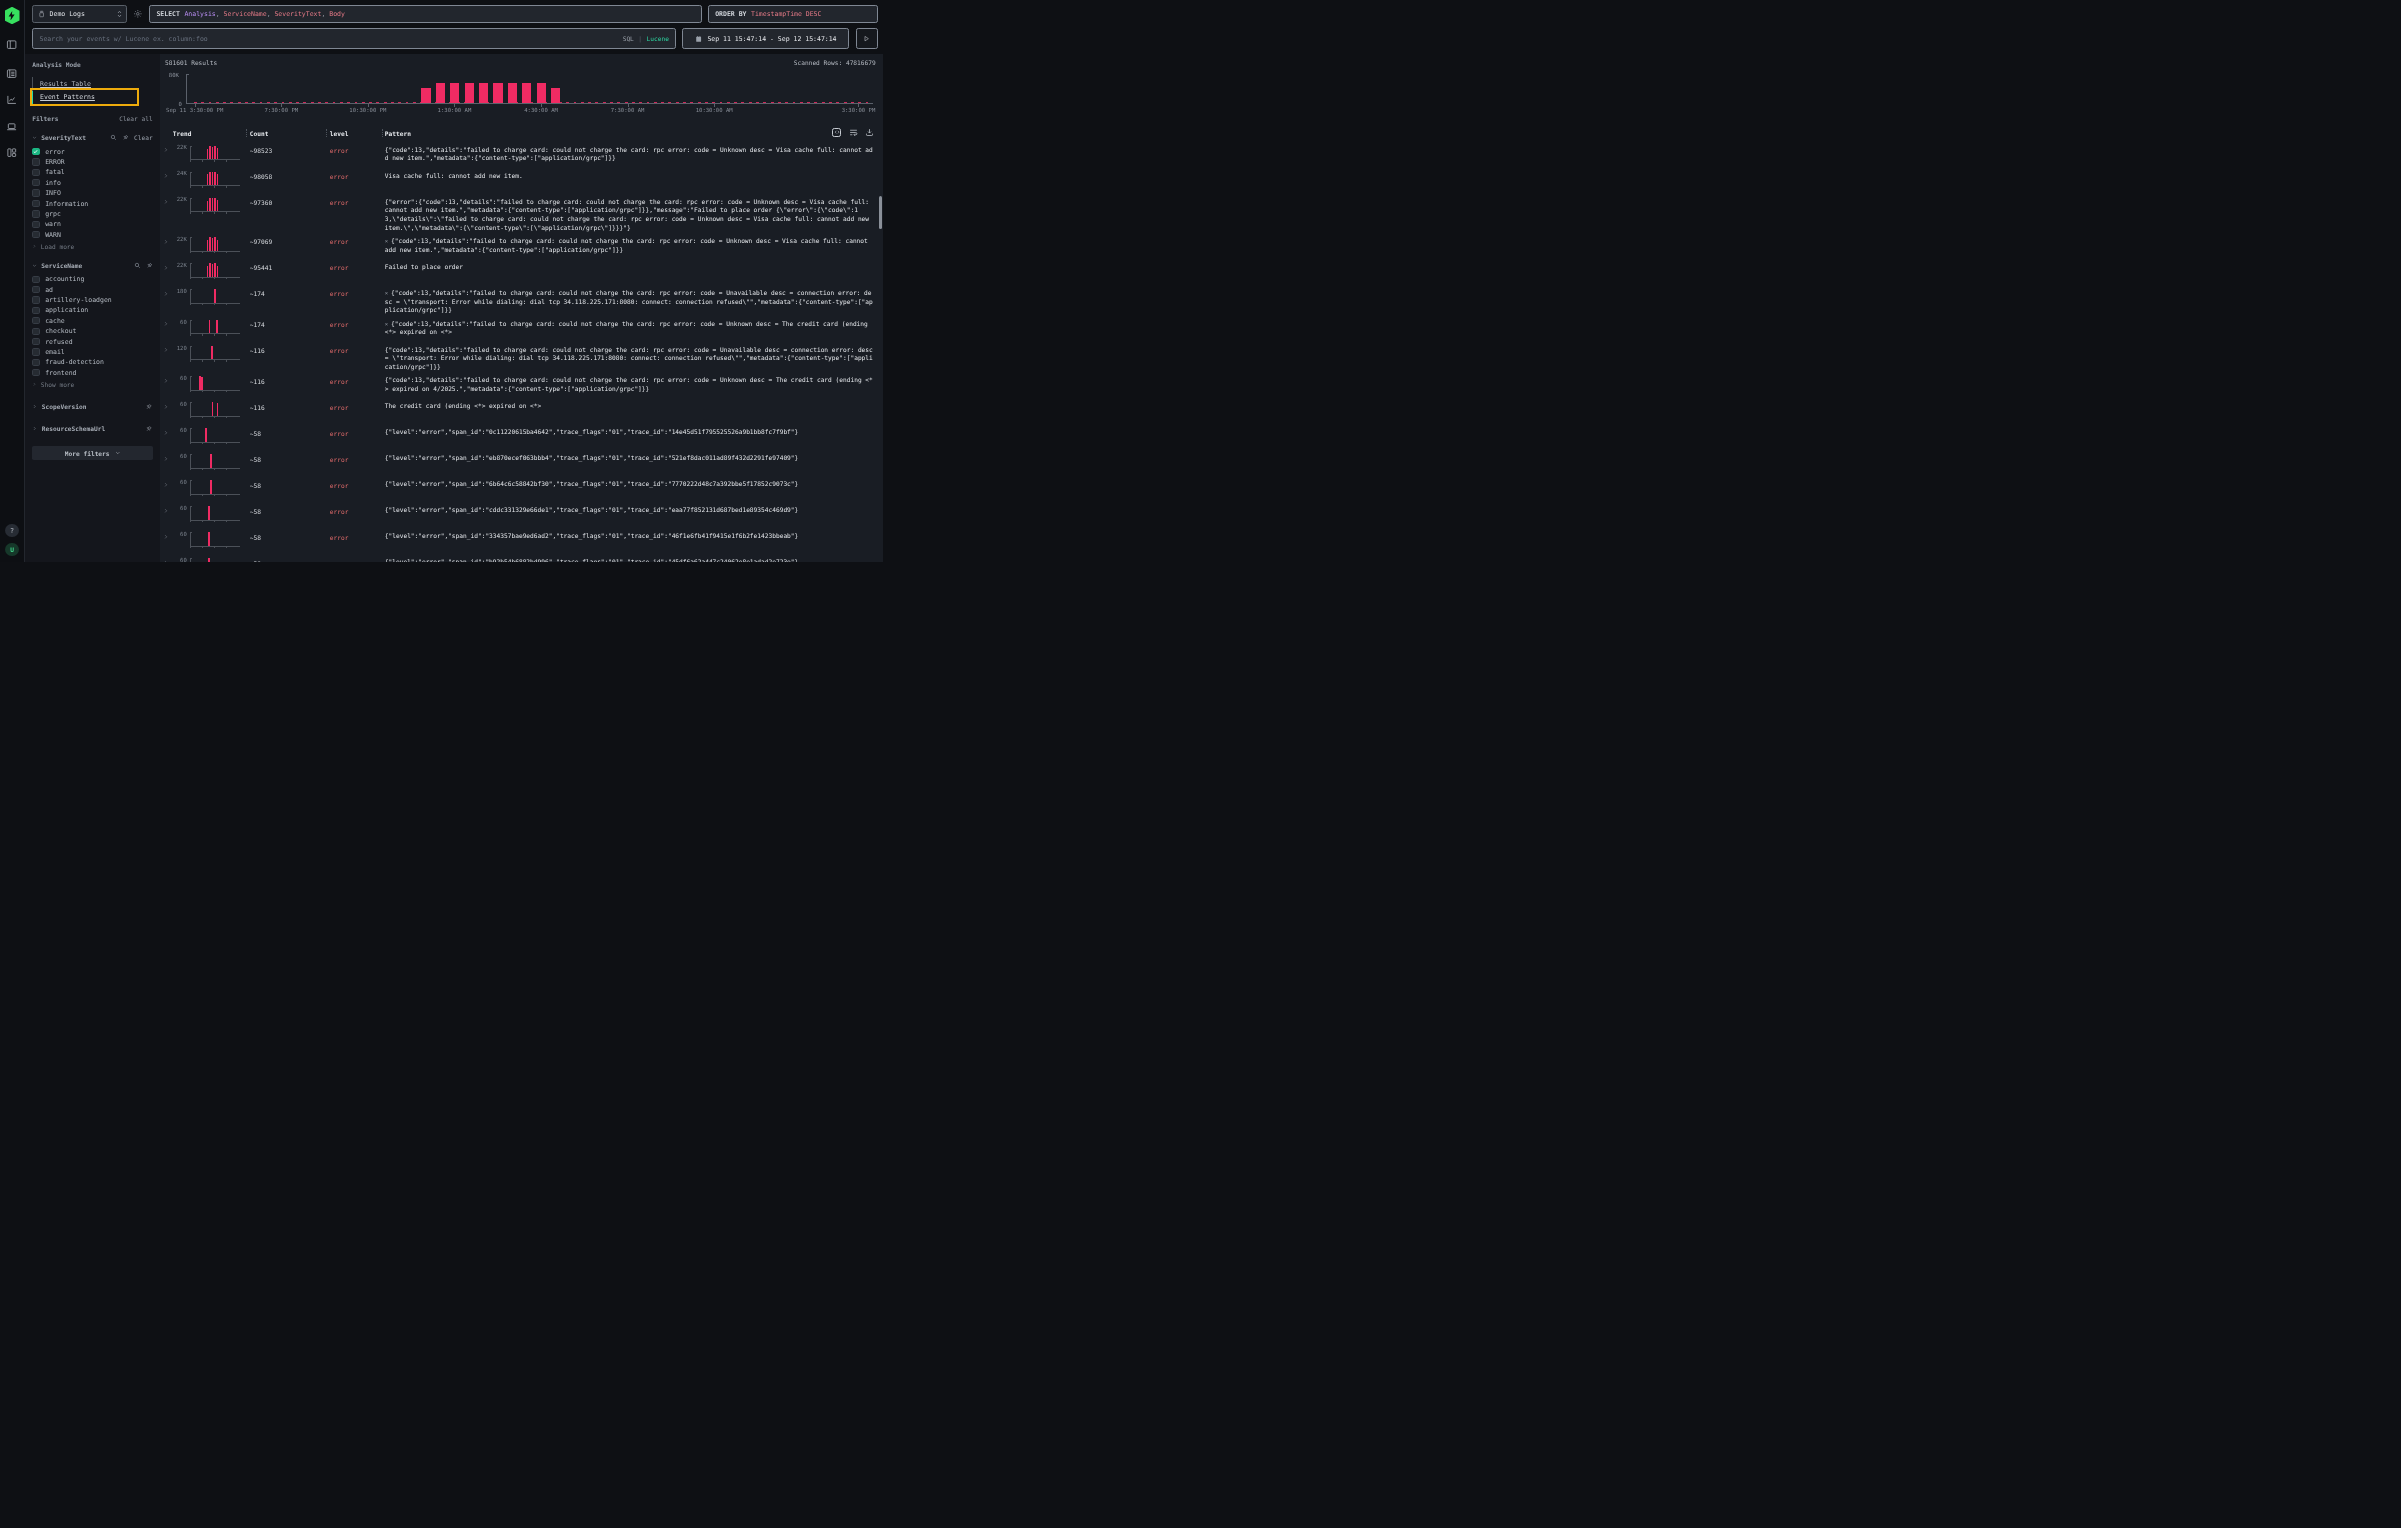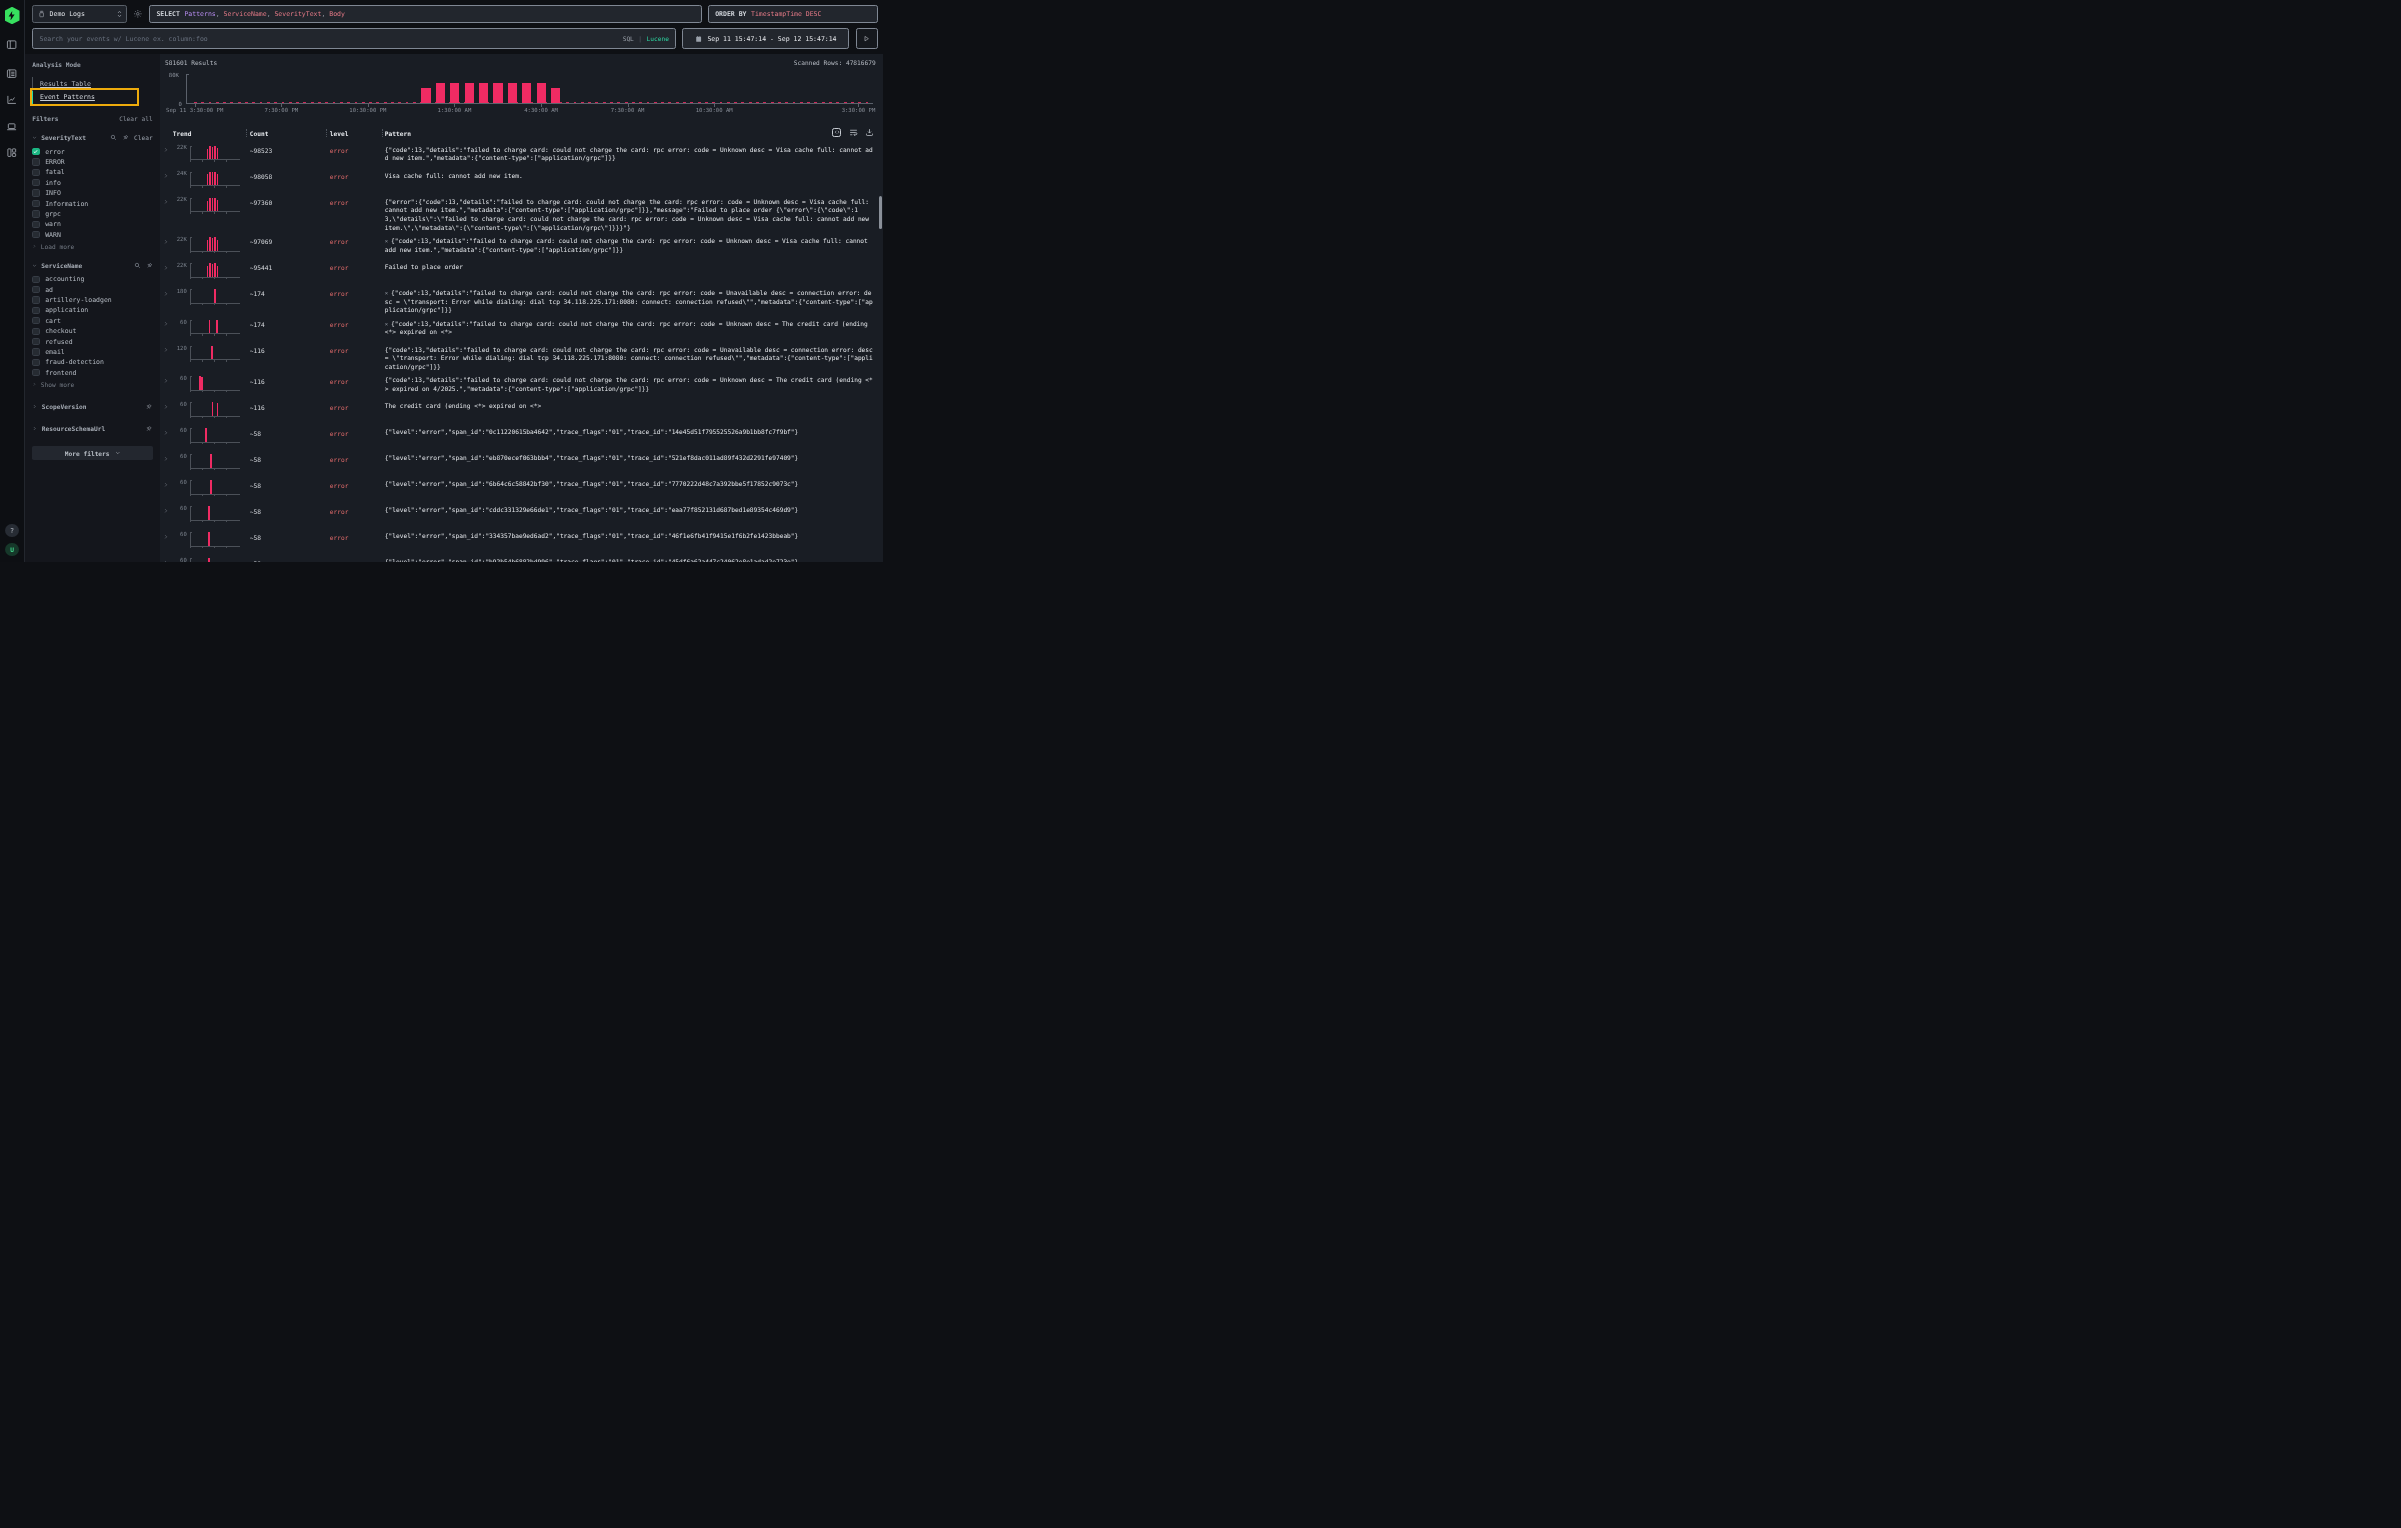--- a/index.html
+++ b/index.html
@@ -179,21 +179,21 @@
           </span>
         </div>
         <div class="gear">
           <svg viewBox="0 0 24 24" fill="none" stroke="currentColor" stroke-width="1.6">
               <circle cx="12" cy="12" r="3.2"></circle>
               <path d="M12 2.5v3M12 18.5v3M2.5 12h3M18.5 12h3M5.3 5.3l2.1 2.1M16.6 16.6l2.1 2.1M18.7 5.3l-2.1 2.1M7.4 16.6l-2.1 2.1"></path>
             </svg>
         </div>
         <div class="query-box box">
           <span class="kw">SELECT</span>
-          <span id="query-tokens"><span class="tok-purple">Patterns</span><span class="tok-dim">, </span><span class="tok-salmon">ServiceName</span><span class="tok-dim">, </span><span class="tok-salmon">SeverityText</span><span class="tok-dim">, </span><span class="tok-salmon">Body</span></span>
+          <span id="query-tokens"><span class="tok-purple">Analysis</span><span class="tok-dim">, </span><span class="tok-salmon">ServiceName</span><span class="tok-dim">, </span><span class="tok-salmon">SeverityText</span><span class="tok-dim">, </span><span class="tok-salmon">Body</span></span>
         </div>
         <div class="order-box box">
           <span class="kw">ORDER BY</span>
           <span class="tok-salmon">TimestampTime DESC</span>
         </div>
       </div>
       <div class="tb-row2">
         <div class="search-box box">
           <input placeholder="Search your events w/ Lucene ex. column:foo" style="">
           <span class="mode-toggle">
@@ -341,21 +341,21 @@
             <label class="opt">
               <span class="cb"></span>
               <span class="opt-label">artillery-loadgen</span>
             </label>
             <label class="opt">
               <span class="cb"></span>
               <span class="opt-label">application</span>
             </label>
             <label class="opt">
               <span class="cb"></span>
-              <span class="opt-label">cart</span>
+              <span class="opt-label">cache</span>
             </label>
             <label class="opt">
               <span class="cb"></span>
               <span class="opt-label">checkout</span>
             </label>
             <label class="opt">
               <span class="cb"></span>
               <span class="opt-label">refused</span>
             </label>
             <label class="opt">

